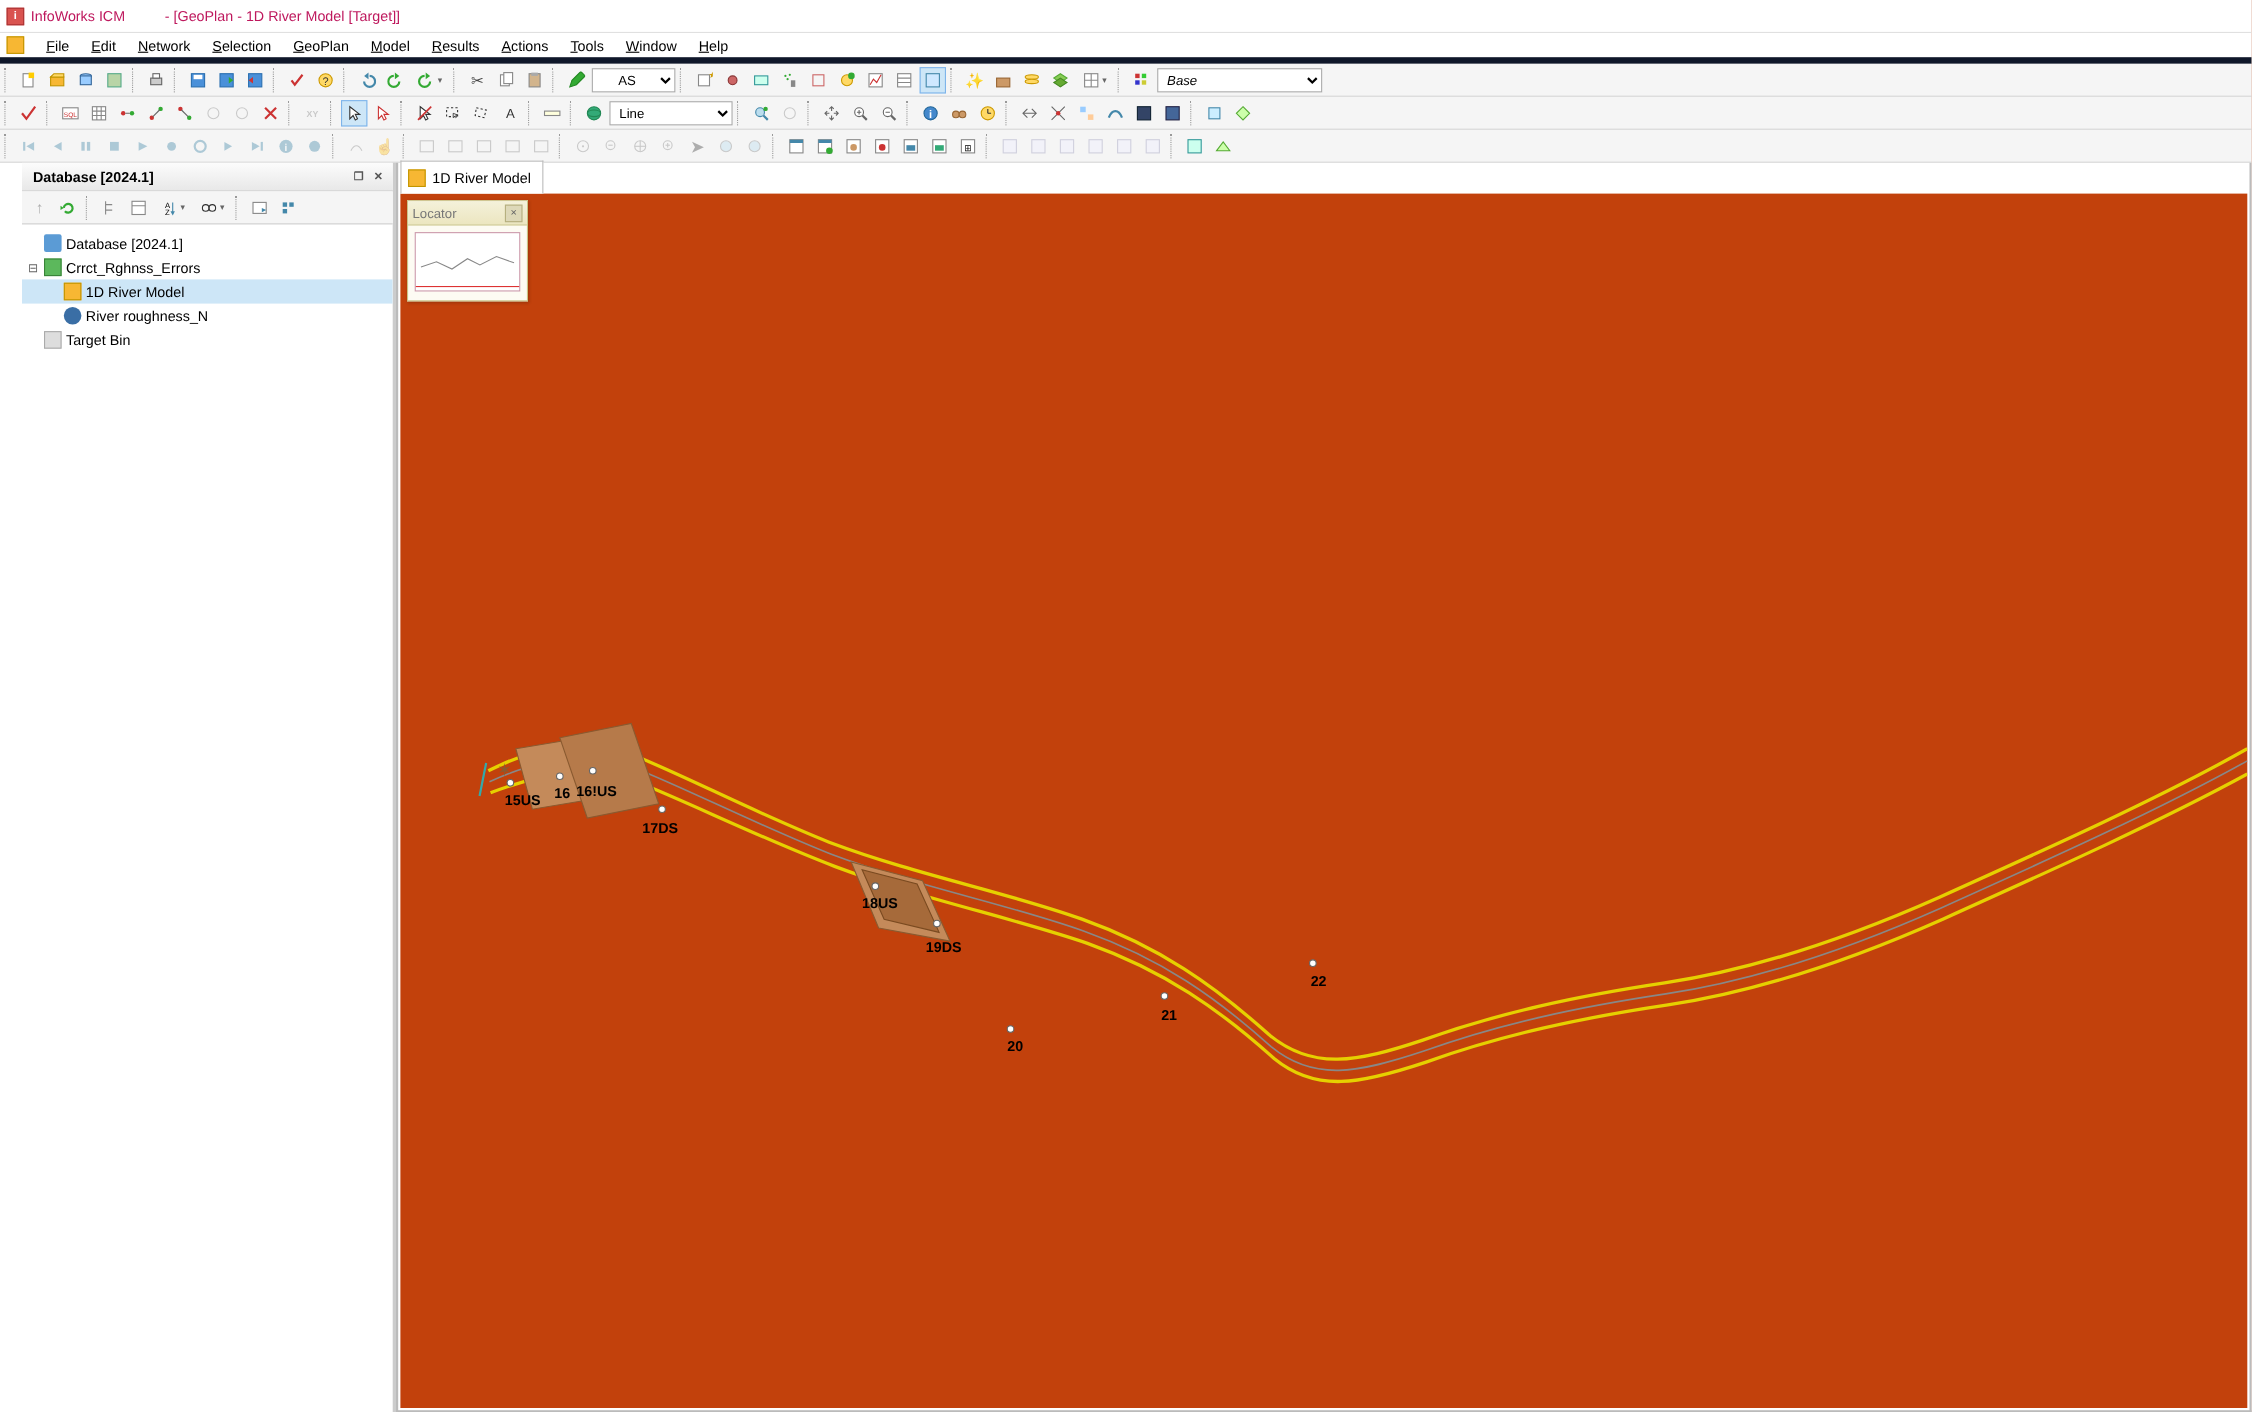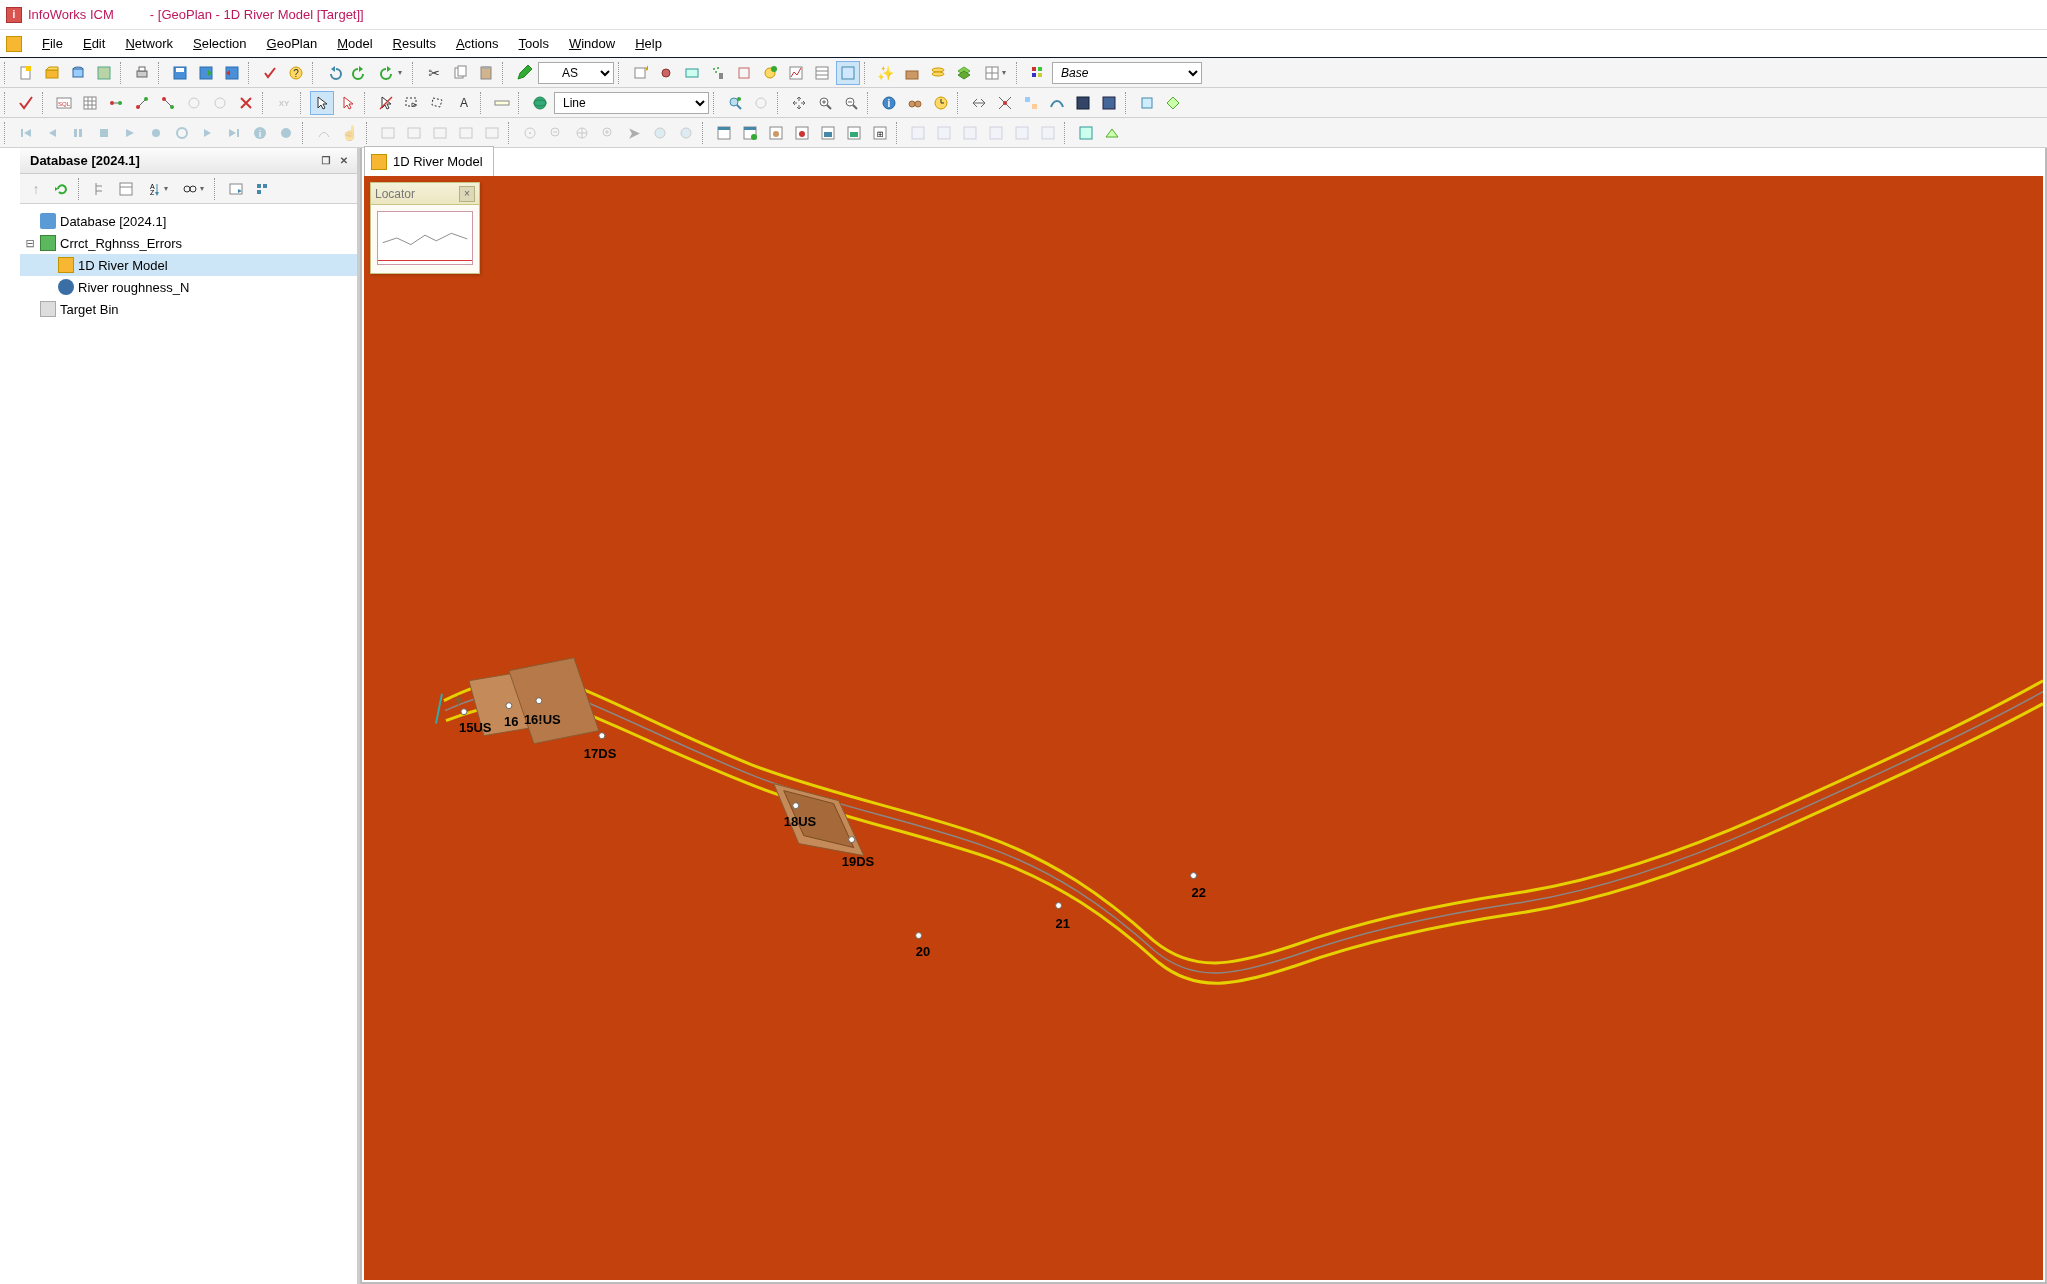--- a/index.html
+++ b/index.html
@@ -32,21 +32,21 @@
 }
 .title-bar .title-text { color: #be185d; }
 
 
 .menu-bar {
   height: 28px;
   background: #fff;
   display: flex;
   align-items: center;
   padding-left: 6px;
-  border-bottom: 1px solid #0f172a;
+  border-bottom: 6px solid #0f172a;
 }
 .menu-bar .app-icon2 {
   width: 16px; height: 16px;
   background: #f7b733;
   border: 1px solid #c29500;
   margin-right: 10px;
 }
 .menu-item {
   padding: 4px 10px;
   font-size: 13px;
@@ -86,21 +86,21 @@
 .tbtn-dd::after { content: "▾"; font-size: 8px; margin-left: 2px; color: #666; }
 
 .tb-select {
   height: 22px;
   font-size: 12px;
   border: 1px solid #aaa;
   background: #fff;
   padding: 0 4px;
 }
 .tb-select.as { width: 76px; text-align: center; }
-.tb-select.line { width: 155px; }
+.tb-select.line { width: 112px; }
 .tb-select.base { width: 150px; font-style: italic; }
 
 
 .main {
   display: flex;
   height: calc(100% - 148px);
 }
 
 
 .db-panel {

